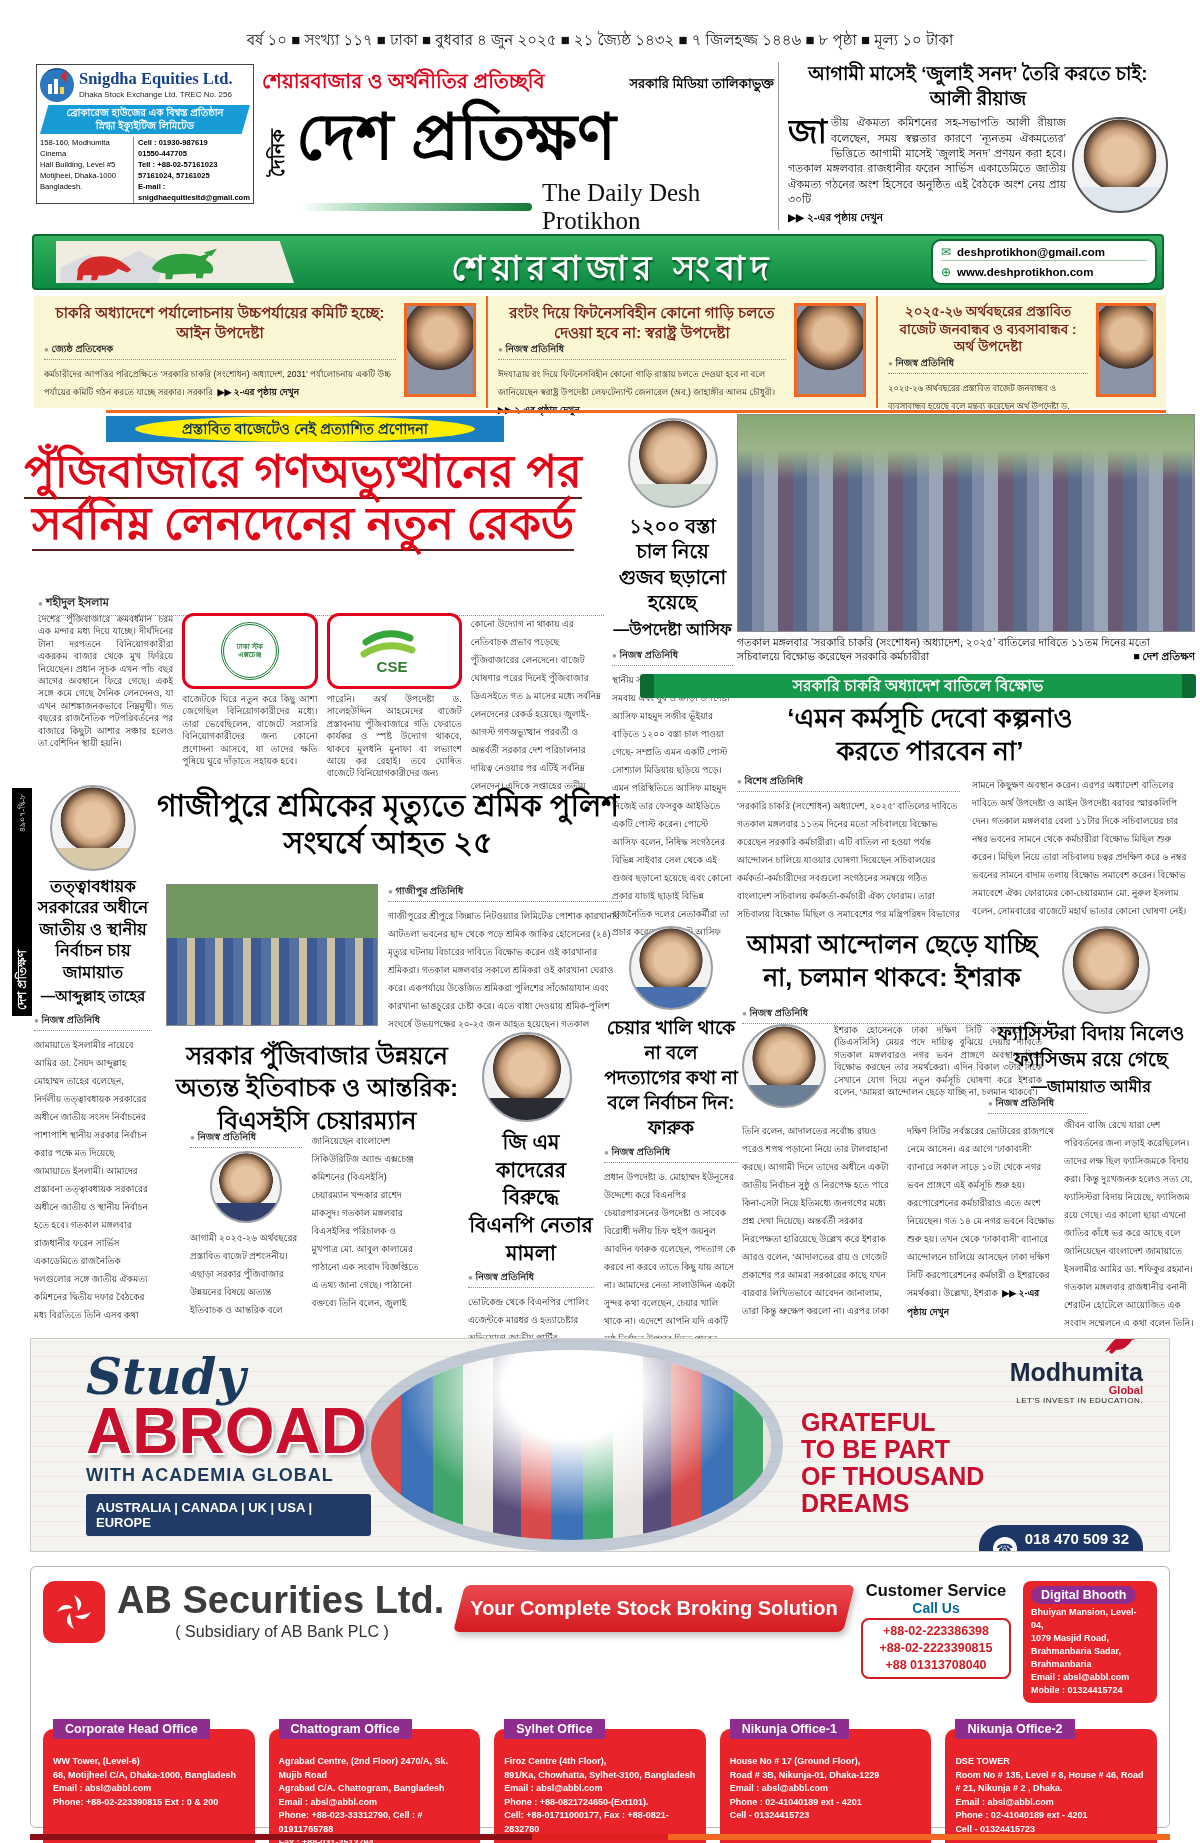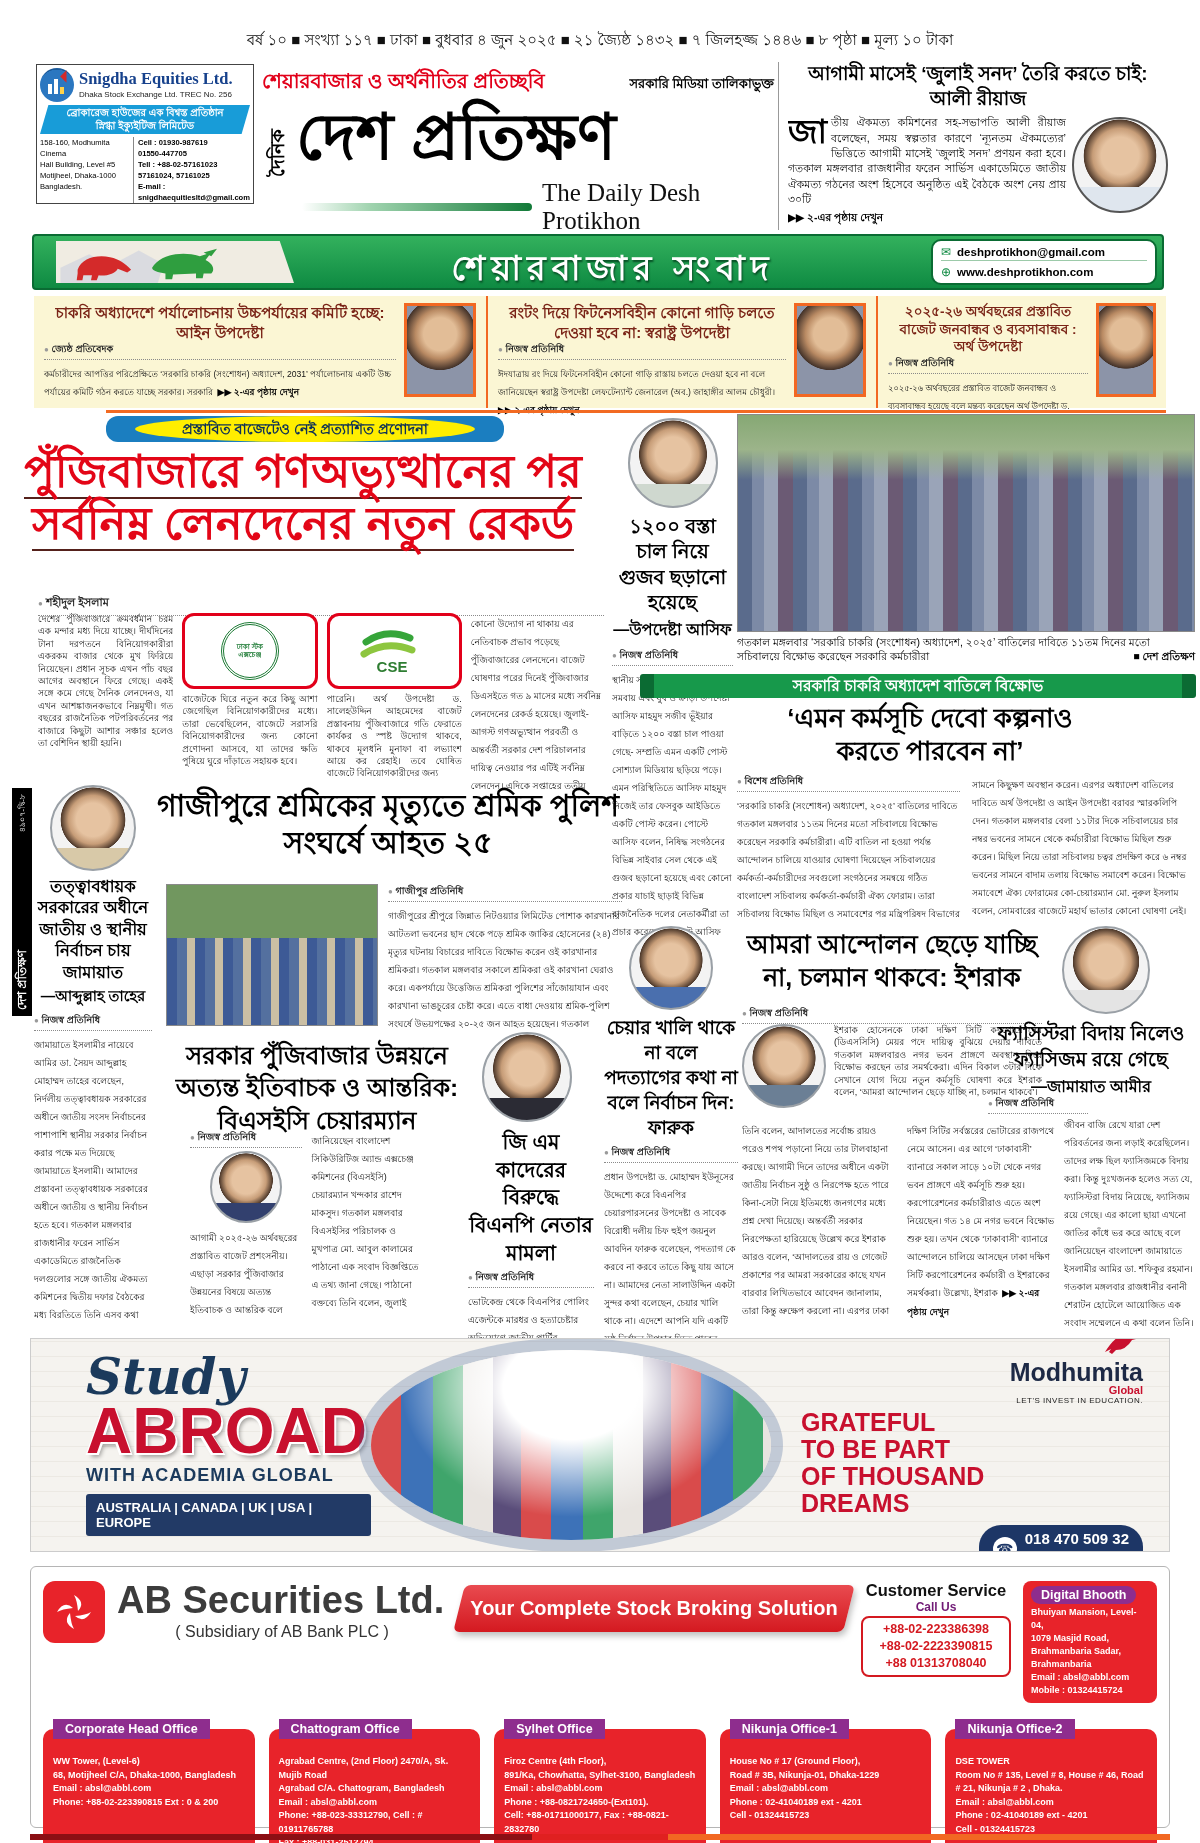--- a/index.html
+++ b/index.html
@@ -155,21 +155,21 @@
         <div class="ctr hl-dark" style="font-size:13.5px;line-height:1.3;">২০২৫-২৬ অর্থবছরের প্রস্তাবিত বাজেট জনবান্ধব ও ব্যবসাবান্ধব : অর্থ উপদেষ্টা</div>
         <div class="byl"><span class="dot">●</span> <span>নিজস্ব প্রতিনিধি</span></div>
         <span class="body9" style="font-size:8.3px;">২০২৫-২৬ অর্থবছরের প্রস্তাবিত বাজেট জনবান্ধব ও ব্যবসাবান্ধব হয়েছে বলে মন্তব্য করেছেন অর্থ উপদেষ্টা ড. সালেহ উদিন আহমেদ। গতকাল (মঙ্গলবার) বিকেলে</span>
       </div>
       <div class="ph-strip" style="flex:0 0 60px;height:94px;"></div>
     </div>
   </div>
 
   <div class="abs" style="left:106px;top:410px;width:1060px;height:3px;background:#f26a22;"></div>
 
-  <div class="abs" style="left:106px;top:416px;width:398px;height:26px;background:#1b7ec0;display:flex;align-items:center;justify-content:center;border-radius:12px;">
+  <div class="abs" style="left:106px;top:416px;width:398px;height:26px;background:#1b7ec0;display:flex;align-items:center;justify-content:center;">
     <div class="kickpill ctr" style="width:340px;height:26px;line-height:26px;font-size:14.5px;">প্রস্তাবিত বাজেটেও নেই প্রত্যাশিত প্রণোদনা</div>
   </div>
 
   <div class="abs byl" style="left:38px;top:594px;width:566px;font-size:11px;"><span class="dot">●</span> <span>শহীদুল ইসলাম</span></div>
 
   <div class="abs ctr" style="left:6px;top:446px;width:594px;color:#e30617;font-weight:900;line-height:1.16;">
     <div style="font-size:45px;"><span style="border-bottom:2px solid #55211b;">পুঁজিবাজারে গণঅভ্যুত্থানের পর</span></div>
     <div style="font-size:45px;"><span style="border-bottom:2px solid #55211b;">সর্বনিম্ন লেনদেনের নতুন রেকর্ড</span></div>
   </div>
 
@@ -348,21 +348,21 @@
       </div>
       <div style="flex:0 0 330px;">
         <div style="font-size:38px;font-weight:bold;color:#3c3c3c;line-height:1;">AB Securities Ltd.</div>
         <div style="font-size:16px;color:#333;margin-top:4px;text-align:center;">( Subsidiary of AB Bank PLC )</div>
       </div>
       <div style="flex:0 0 390px;background:linear-gradient(180deg,#e94b50,#d41920);transform:skewX(-14deg);border-radius:6px;padding:12px 10px;margin-top:4px;box-shadow:3px 4px 6px rgba(0,0,0,.25);">
         <div style="transform:skewX(14deg);color:#fff;font-size:20px;font-weight:bold;text-align:center;">Your Complete Stock Broking Solution</div>
       </div>
       <div style="flex:0 0 150px;text-align:center;">
         <div style="font-size:16.5px;font-weight:bold;color:#111;">Customer Service</div>
-        <div style="font-size:12px;font-weight:bold;color:#701a75;">Call Us</div>
+        <div style="font-size:14px;font-weight:bold;color:#0369a1;">Call Us</div>
         <div style="border:2px solid #d41920;border-radius:8px;padding:3px 4px;margin-top:2px;color:#d41920;font-size:12.5px;font-weight:bold;line-height:1.35;">
             <div>+88-02-223386398</div>
             <div>+88-02-2223390815</div>
             <div>+88 01313708040</div>
           </div>
       </div>
       <div style="flex:1;background:#e8232a;border-radius:8px;padding:4px 8px 6px 8px;color:#fff;">
         <div style="background:#8e2d8e;border-radius:10px;display:inline-block;padding:2px 10px;font-size:12.5px;font-weight:bold;">Digital Bhooth</div>
         <div style="font-size:9px;font-weight:bold;line-height:1.45;margin-top:2px;">
             <div>Bhuiyan Mansion, Level-04,</div>

